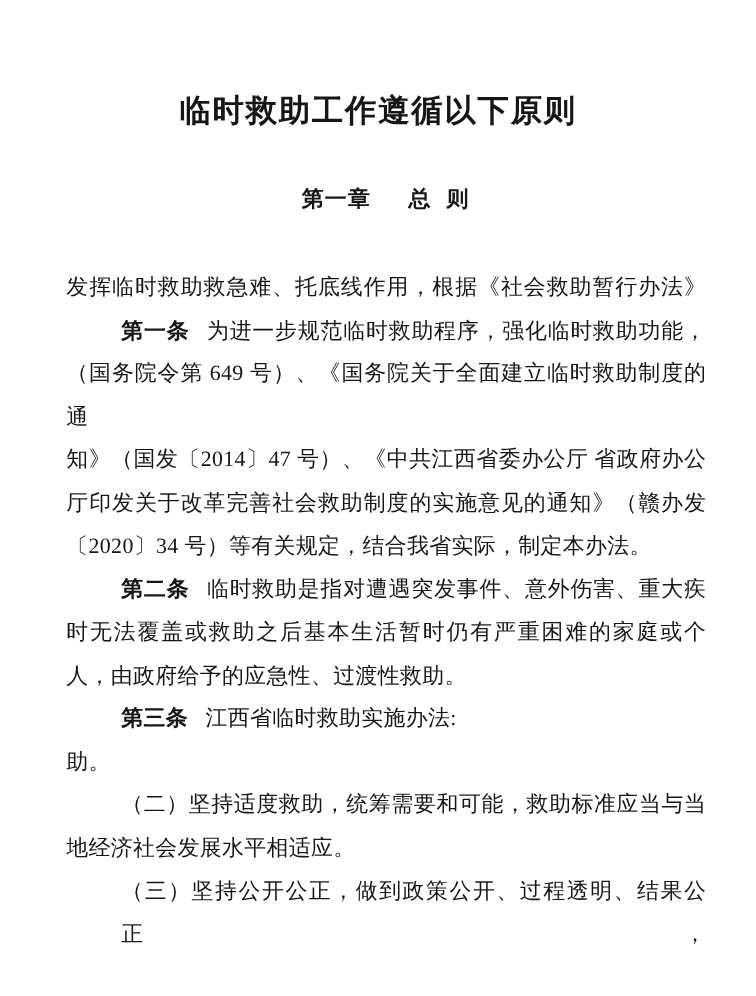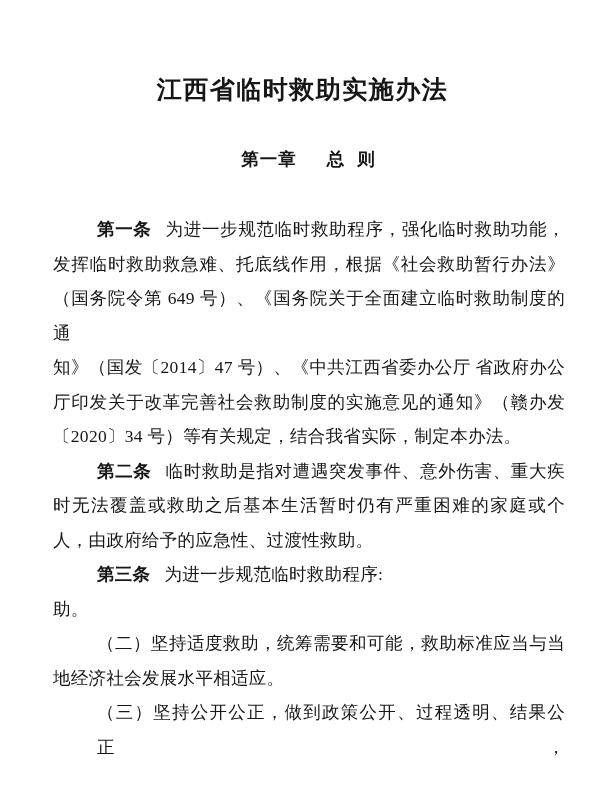--- a/index.html
+++ b/index.html
@@ -55,35 +55,35 @@
   .term {
     font-weight: 700;
     font-family: "Liberation Sans", sans-serif;
     margin-right: 14px;
   }
 </style>
 </head>
 <body>
 
 <div class="page">
-  <h1 class="doc-title">江西省临时救助实施办法</h1>
+  <h1 class="doc-title">临时救助工作遵循以下原则</h1>
 
   <div class="chapter-heading">
     <span class="chapter-number">第一章</span><span class="chapter-title">总 则</span>
   </div>
 
   <div class="content">
+      <div class="line stretch">发挥临时救助救急难、托底线作用，根据《社会救助暂行办法》</div>
       <div class="line first stretch"><span class="term">第一条</span><span>为进一步规范临时救助程序，强化临时救助功能，</span></div>
-      <div class="line stretch">发挥临时救助救急难、托底线作用，根据《社会救助暂行办法》</div>
       <div class="line stretch">（国务院令第 649 号）、《国务院关于全面建立临时救助制度的通</div>
       <div class="line stretch">知》（国发〔2014〕47 号）、《中共江西省委办公厅 省政府办公</div>
       <div class="line stretch">厅印发关于改革完善社会救助制度的实施意见的通知》（赣办发</div>
       <div class="line">〔2020〕34 号）等有关规定，结合我省实际，制定本办法。</div>
       <div class="line first stretch"><span class="term">第二条</span><span>临时救助是指对遭遇突发事件、意外伤害、重大疾</span></div>
       <div class="line stretch">时无法覆盖或救助之后基本生活暂时仍有严重困难的家庭或个</div>
       <div class="line">人，由政府给予的应急性、过渡性救助。</div>
-      <div class="line first"><span class="term">第三条</span><span>为进一步规范临时救助程序:</span></div>
+      <div class="line first"><span class="term">第三条</span><span>江西省临时救助实施办法:</span></div>
       <div class="line">助。</div>
       <div class="line first stretch">（二）坚持适度救助，统筹需要和可能，救助标准应当与当</div>
       <div class="line">地经济社会发展水平相适应。</div>
       <div class="line first stretch">（三）坚持公开公正，做到政策公开、过程透明、结果公正，</div>
     </div>
 </div>
 
 </body></html>

